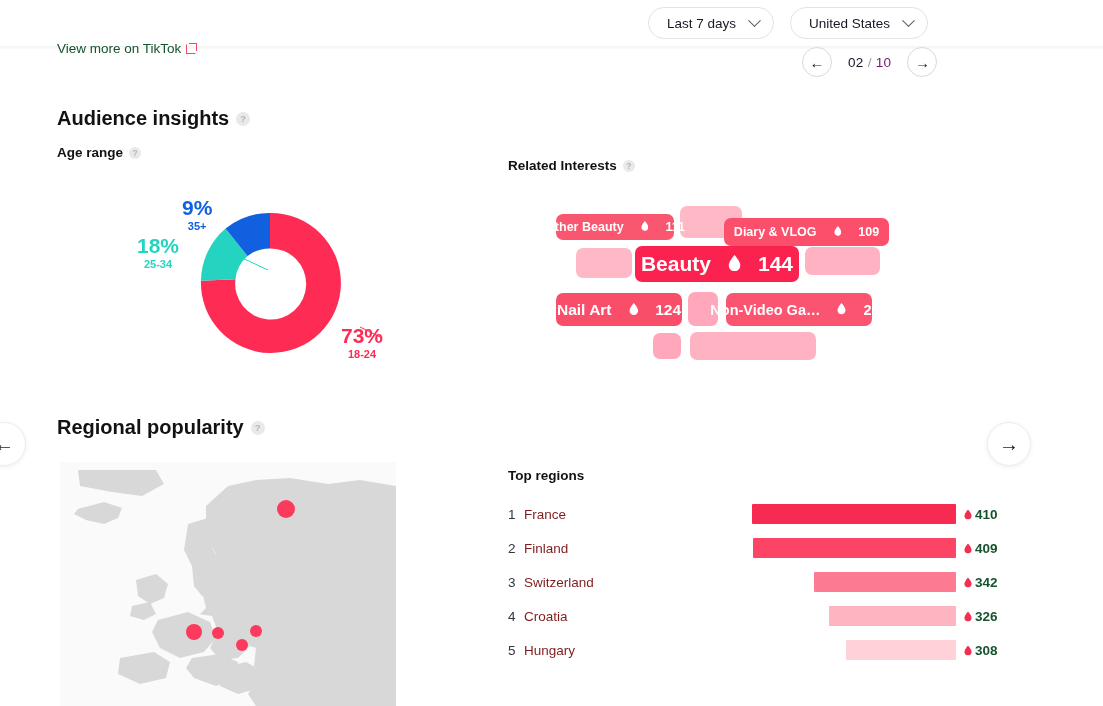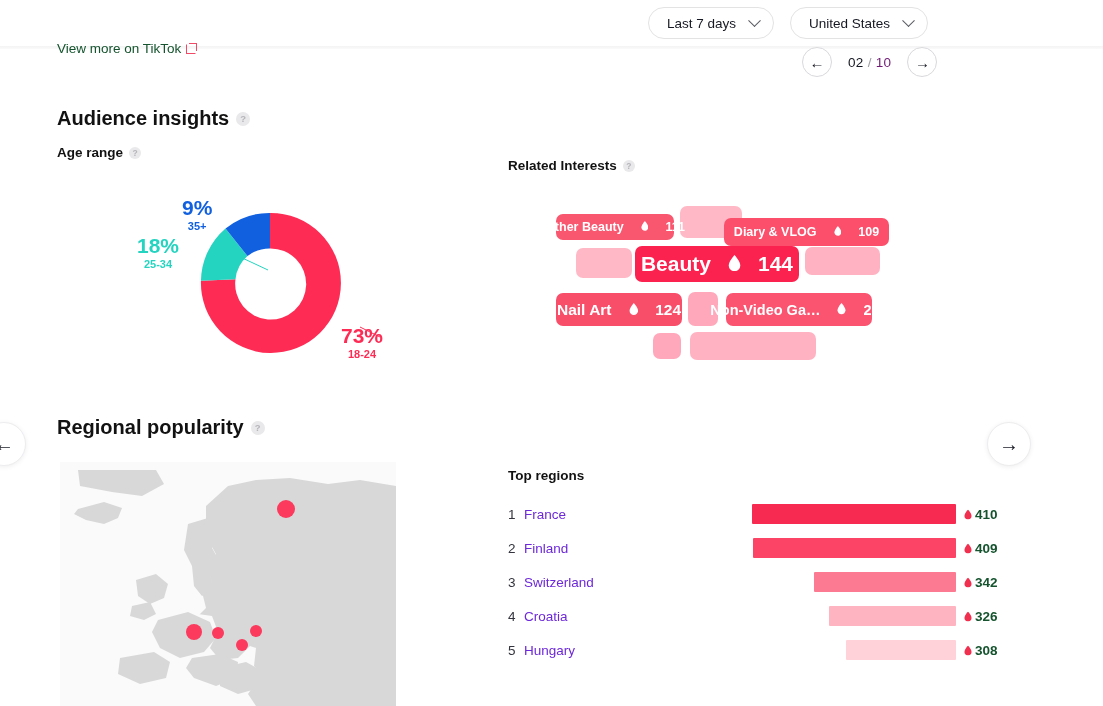--- a/index.html
+++ b/index.html
@@ -105,21 +105,21 @@
   .map-wrap {
     position: absolute; left: 60px; top: 462px; width: 336px; height: 244px;
     background: #fafafa; overflow: hidden;
   }
 
   
   .regions { position: absolute; left: 508px; top: 468px; width: 470px; }
   .regions-title { font-size: 13.5px; font-weight: 700; color: #121212; margin-bottom: 14px; }
   .reg-row { position: relative; height: 34px; display: flex; align-items: center; }
   .reg-rank { width: 16px; font-size: 13.5px; color: #33343d; text-align: left; }
-  .reg-name { font-size: 13.5px; color: #6d28d9; white-space: nowrap; }
+  .reg-name { font-size: 13.5px; color: #7f1d1d; white-space: nowrap; }
   .reg-barzone {
     position: absolute; left: 244px; top: 50%; transform: translateY(-50%);
     width: 204px; height: 20px; display: flex; align-items: center; justify-content: flex-end;
   }
   .reg-bar { height: 20px; border-radius: 1px; }
   .reg-val {
     position: absolute; left: 456px; top: 50%; transform: translateY(-50%);
     font-size: 13.5px; font-weight: 700; color: #14532d; white-space: nowrap;
     display: flex; align-items: center; gap: 3px;
   }

